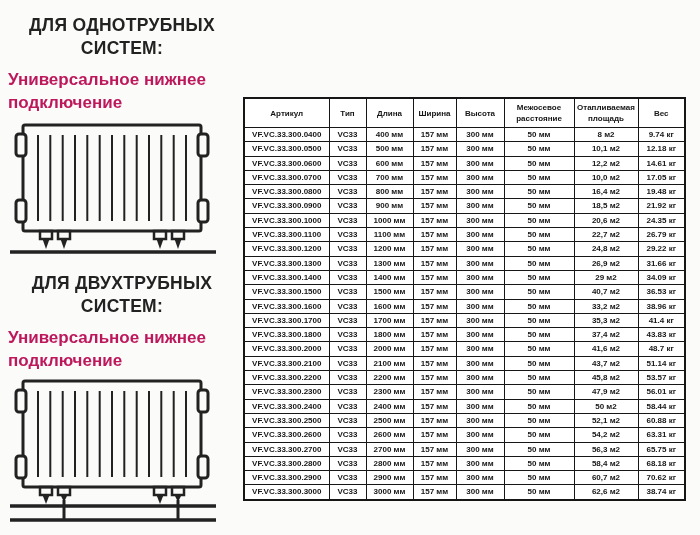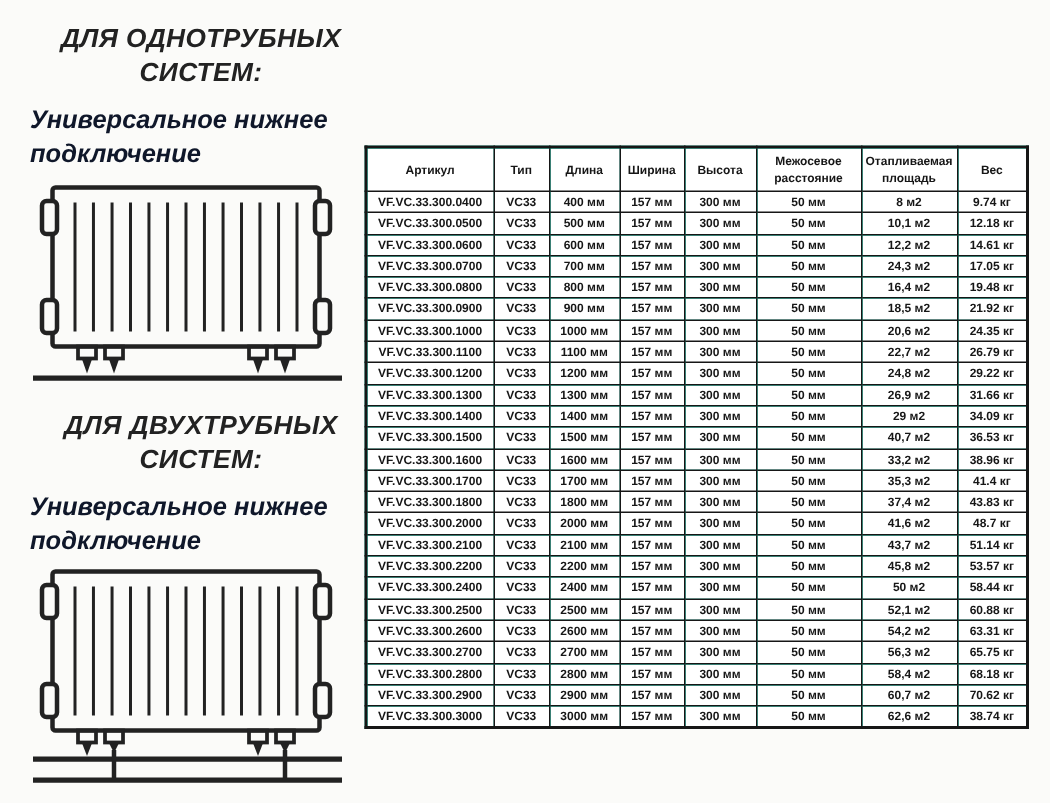--- a/index.html
+++ b/index.html
@@ -3,32 +3,32 @@
 <meta charset="utf-8">
 <style>
   html,body{margin:0;padding:0;}
   body{
     width:700px;height:535px;position:relative;overflow:hidden;
     background:#fbfbf9;
     font-family:"Liberation Sans", sans-serif;
     color:#1c1c1c;
   }
   .left-panel{
-    position:absolute;left:12px;top:0;width:240px;height:402px;
-    padding:0 0 0 8px;box-sizing:border-box;font-style:italic;
+    position:absolute;left:0;top:0;width:240px;height:402px;
+    padding:0 0 0 8px;box-sizing:border-box;
   }
   .sys-heading{
     margin:14px 4px 0 0;
     font-size:17.5px;font-weight:bold;line-height:23px;
     text-align:center;letter-spacing:.3px;color:#222;
   }
   .sys-sub{
     margin:8px 0 0 0;
     font-size:17px;font-weight:bold;line-height:23px;
-    text-align:left;color:#0f172a;
+    text-align:left;color:#be185d;
   }
   .diagram{display:block;margin-top:8px;}
   .diagram2{margin-top:6px;}
   .sys-heading.second{}
 
   .table-wrap{
     position:absolute;left:243px;top:97px;width:441px;
   }
   table.spec{
     border-collapse:collapse;table-layout:fixed;width:441px;
@@ -204,21 +204,21 @@
           <td>12,2 м2</td>
           <td>14.61 кг</td>
         </tr>
         <tr>
           <td>VF.VC.33.300.0700</td>
           <td>VC33</td>
           <td>700 мм</td>
           <td>157 мм</td>
           <td>300 мм</td>
           <td>50 мм</td>
-          <td>24,3 м2</td>
+          <td>10,0 м2</td>
           <td>17.05 кг</td>
         </tr>
         <tr>
           <td>VF.VC.33.300.0800</td>
           <td>VC33</td>
           <td>800 мм</td>
           <td>157 мм</td>
           <td>300 мм</td>
           <td>50 мм</td>
           <td>16,4 м2</td>
@@ -346,20 +346,30 @@
         </tr>
         <tr>
           <td>VF.VC.33.300.2200</td>
           <td>VC33</td>
           <td>2200 мм</td>
           <td>157 мм</td>
           <td>300 мм</td>
           <td>50 мм</td>
           <td>45,8 м2</td>
           <td>53.57 кг</td>
+        </tr>
+        <tr>
+          <td>VF.VC.33.300.2300</td>
+          <td>VC33</td>
+          <td>2300 мм</td>
+          <td>157 мм</td>
+          <td>300 мм</td>
+          <td>50 мм</td>
+          <td>47,9 м2</td>
+          <td>56.01 кг</td>
         </tr>
         <tr>
           <td>VF.VC.33.300.2400</td>
           <td>VC33</td>
           <td>2400 мм</td>
           <td>157 мм</td>
           <td>300 мм</td>
           <td>50 мм</td>
           <td>50 м2</td>
           <td>58.44 кг</td>

